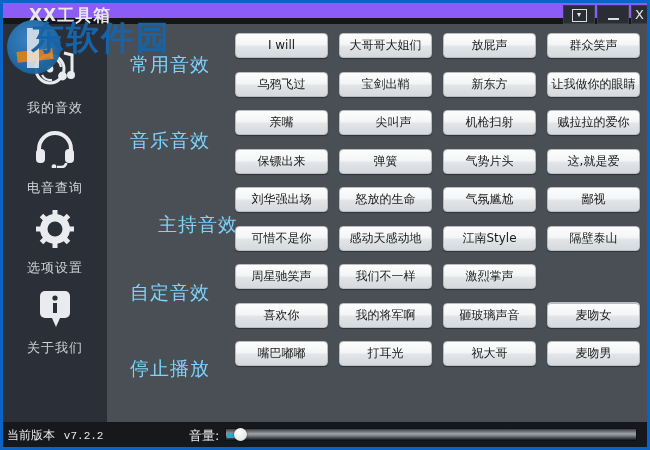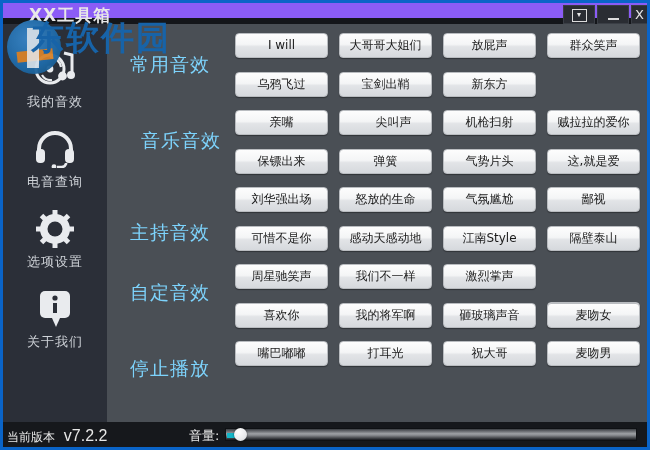--- a/index.html
+++ b/index.html
@@ -103,21 +103,21 @@
     height: 46px;
     display: flex;
     align-items: center;
     justify-content: center;
     margin-top: 4px;
   }
   .side-label {
     font-size: 13px;
     color: #cfd3d8;
     letter-spacing: 1px;
-    margin-top: 1px;
+    margin-top: 7px;
   }
 
   
   #main {
     position: absolute;
     left: 104px; top: 0;
     width: 540px;
     height: 398px;
     background: #4a4f55;
   }
@@ -339,34 +339,35 @@
           </svg>
         </div>
         <div class="side-label">关于我们</div>
       </div>
     </div>
 
     <div id="main">
 
       <div id="catcol">
         <div class="cat-item" style="top:28px;">常用音效</div>
-        <div class="cat-item" style="top:104px;padding-left:11px;">音乐音效</div>
-        <div class="cat-item" style="top:196px;">主持音效</div>
+        <div class="cat-item" style="top:104px;">音乐音效</div>
+        <div class="cat-item" style="top:188px;padding-left:28px;">主持音效</div>
         <div class="cat-item" style="top:256px;">自定音效</div>
         <div class="cat-item" style="top:332px;">停止播放</div>
       </div>
 
       <div id="grid">
           <div class="snd-btn" style="left: 2px; top: 9px;">I will</div>
           <div class="snd-btn" style="left: 106px; top: 9px;">大哥哥大姐们</div>
           <div class="snd-btn" style="left: 210px; top: 9px;">放屁声</div>
           <div class="snd-btn" style="left: 314px; top: 9px;">群众笑声</div>
           <div class="snd-btn" style="left: 2px; top: 47.5px;">乌鸦飞过</div>
           <div class="snd-btn" style="left: 106px; top: 47.5px;">宝剑出鞘</div>
           <div class="snd-btn" style="left: 210px; top: 47.5px;">新东方</div>
+          <div class="snd-btn" style="left: 314px; top: 47.5px;">让我做你的眼睛</div>
           <div class="snd-btn" style="left: 2px; top: 86px;">亲嘴</div>
           <div class="snd-btn" style="left: 106px; top: 86px; padding-left: 16px;">尖叫声</div>
           <div class="snd-btn" style="left: 210px; top: 86px;">机枪扫射</div>
           <div class="snd-btn" style="left: 314px; top: 86px;">贼拉拉的爱你</div>
           <div class="snd-btn" style="left: 2px; top: 124.5px;">保镖出来</div>
           <div class="snd-btn" style="left: 106px; top: 124.5px;">弹簧</div>
           <div class="snd-btn" style="left: 210px; top: 124.5px;">气势片头</div>
           <div class="snd-btn" style="left: 314px; top: 124.5px;">这,就是爱</div>
           <div class="snd-btn" style="left: 2px; top: 163px;">刘华强出场</div>
           <div class="snd-btn" style="left: 106px; top: 163px;">怒放的生命</div>
@@ -388,21 +389,21 @@
           <div class="snd-btn" style="left: 210px; top: 317px;">祝大哥</div>
           <div class="snd-btn" style="left: 106px; top: 317px;">打耳光</div>
           <div class="snd-btn" style="left: 314px; top: 317px;">麦吻男</div>
         </div>
     </div>
   </div>
 
   <div id="statusbar">
     <div id="version">
       <span>当前版本</span>
-      <span style="font-family:Liberation Sans, sans-serif;font-size:16px;margin-left:5px;">v7.2.2</span>
+      <span style="font-family:Liberation Mono, monospace;font-size:11px;margin-left:5px;">v7.2.2</span>
     </div>
     <div id="vol-label">音量:</div>
     <div id="slider">
       <div id="slider-fill"></div>
       <div id="slider-knob"></div>
     </div>
   </div>
 
   <div id="wm-logo">
     <div class="bar1"></div>

